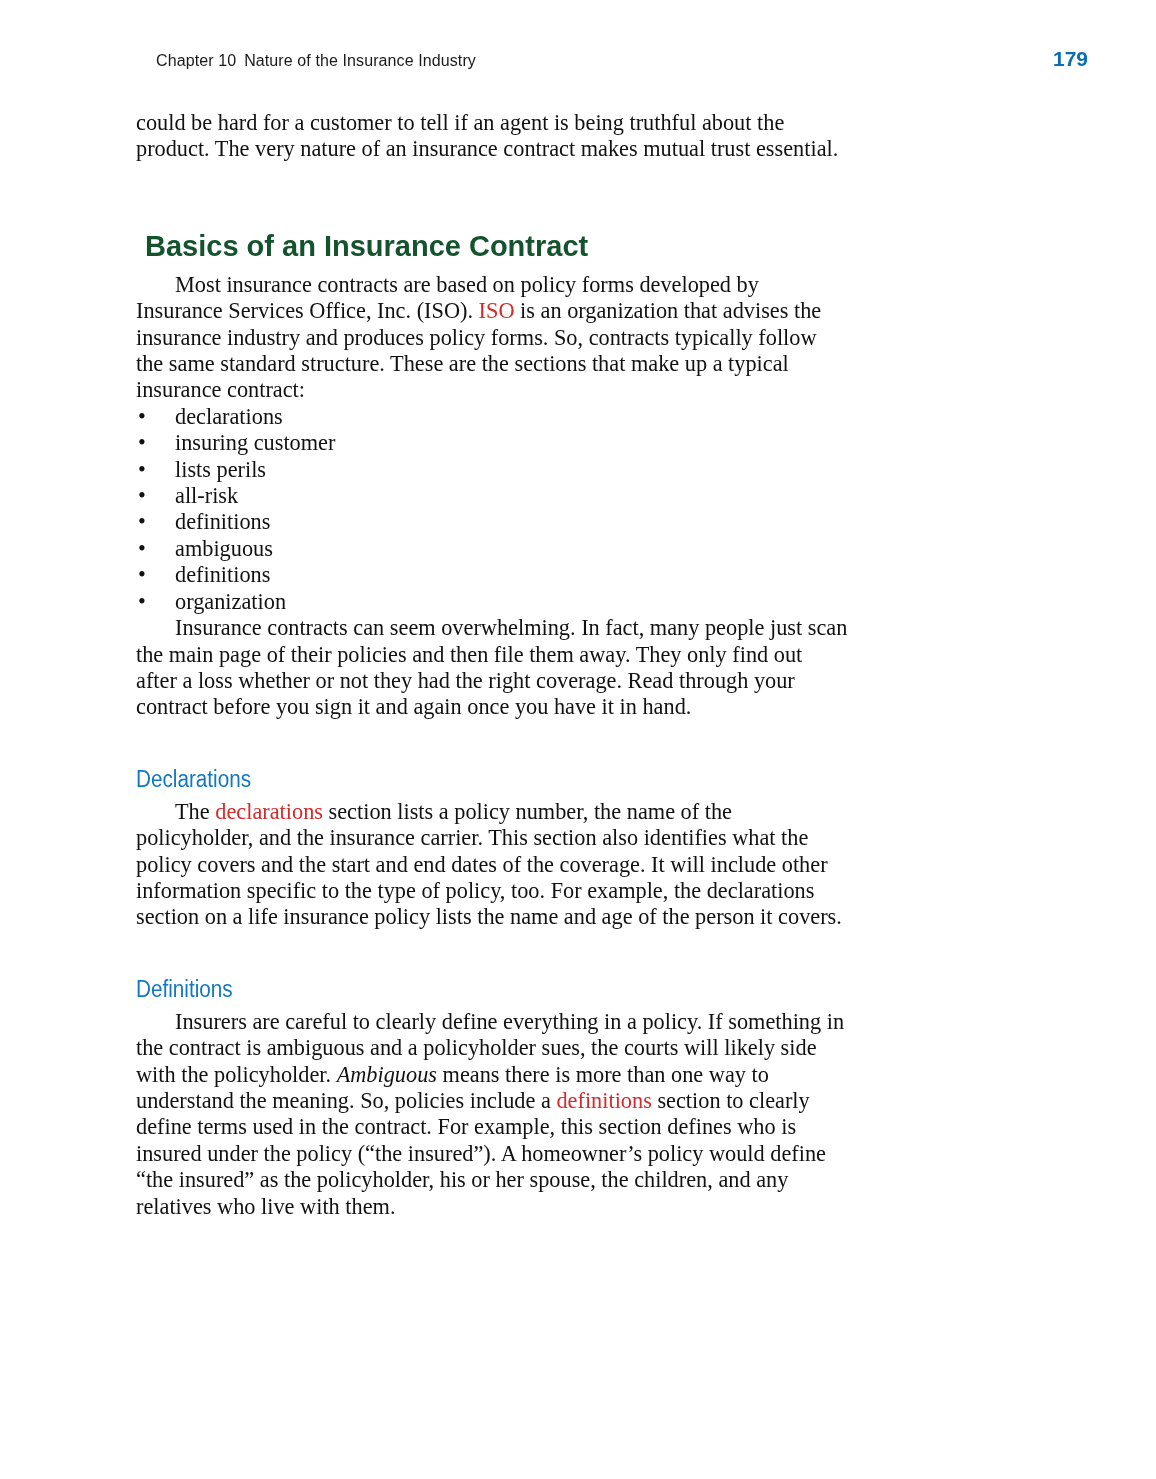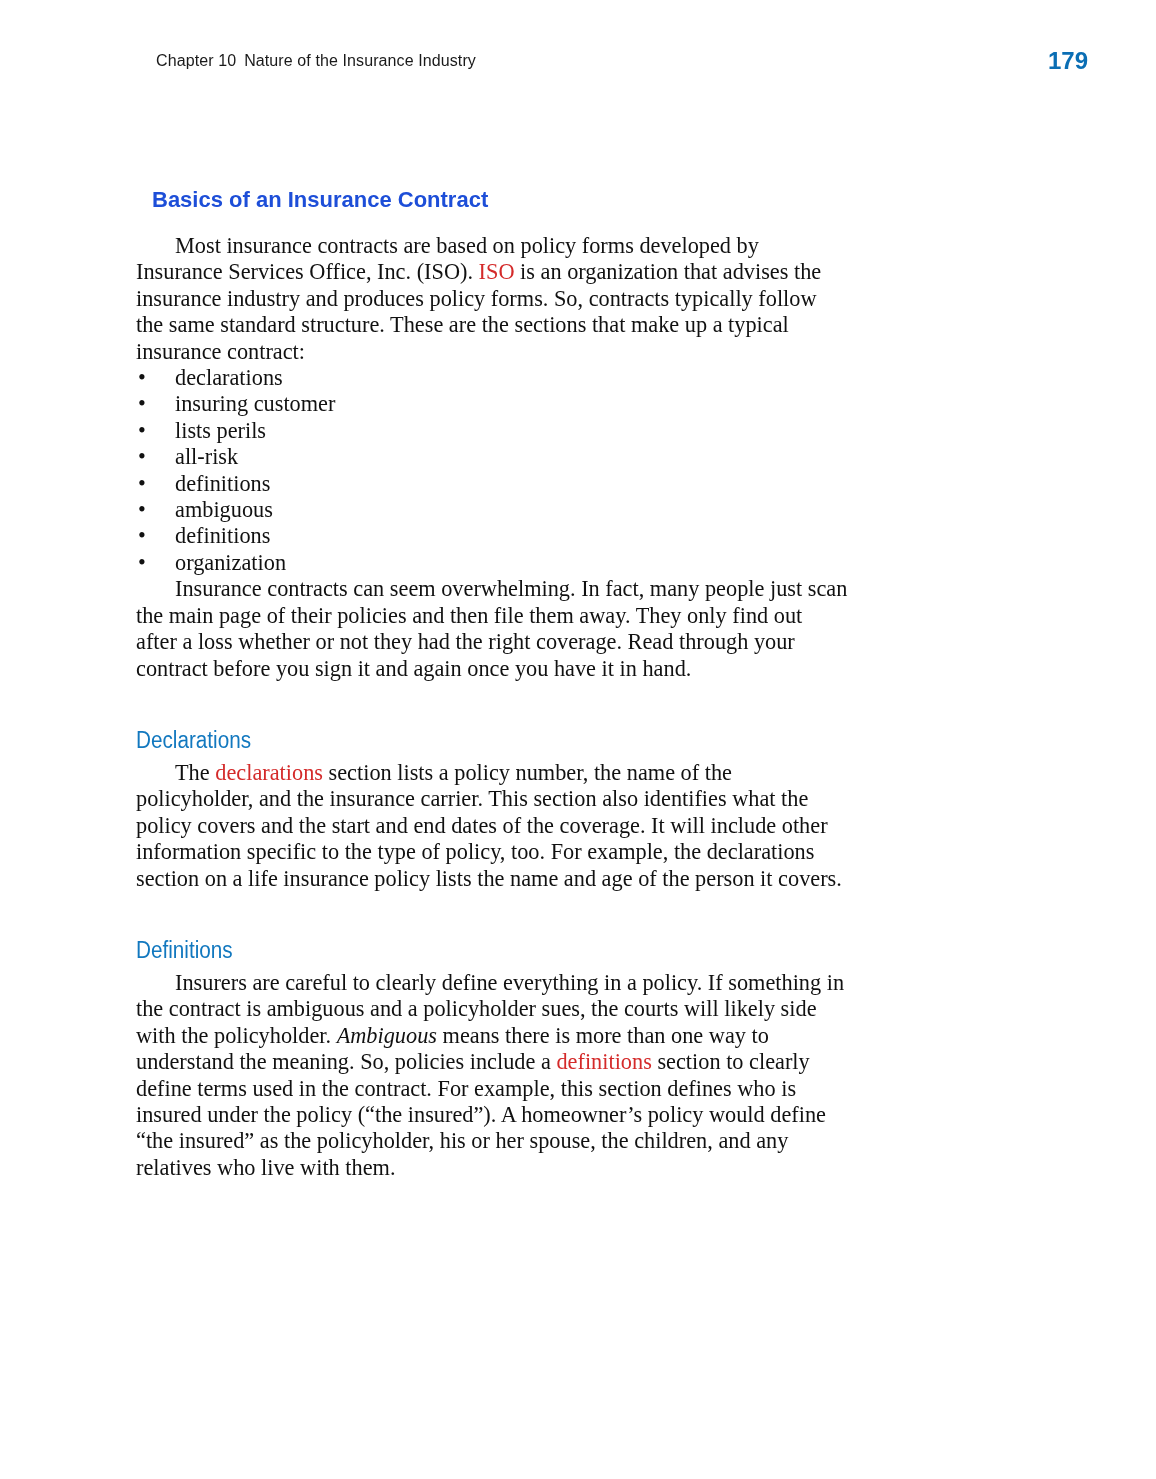--- a/index.html
+++ b/index.html
@@ -1,44 +1,45 @@
 <!DOCTYPE html>
 <html><head>
 <meta charset="utf-8">
 <style>
   html, body { margin:0; padding:0; background:#ffffff; }
   body { width:1156px; height:1479px; position:relative; overflow:hidden; }
   .header { position:absolute; left:136px; top:50px; width:952px; height:24px; }
   .running-head { position:absolute; left:0; top:2px; font-family:"Liberation Sans", sans-serif; font-size:16px; color:#1a1a1a; letter-spacing:0.1px;margin-left:20px; }
   .running-head .gap { display:inline-block; width:8px; }
-  .page-num { position:absolute; right:0; top:-3px; font-family:"Liberation Sans", sans-serif; font-weight:bold; font-size:24px; color:#0a6eb4; }
+  .page-num { position:absolute; right:0; top:-3px; font-family:"Liberation Sans", sans-serif; font-weight:bold; font-size:21px; color:#0a6eb4; }
   .content { position:absolute; left:136px; top:110px; width:712px; font-family:"Liberation Serif", serif; font-size:22.3px; line-height:26.4px; color:#111; }
   p { margin:0; }
   .indent { text-indent:39px; }
-  h1 { margin:16px; font-family:"Liberation Sans", sans-serif; font-weight:bold; font-size:22px; line-height:34px; color:#1d4ed8; }
+  h1 { margin:9px; font-family:"Liberation Sans", sans-serif; font-weight:bold; font-size:29px; line-height:34px; color:#14532d; }
   h2 { margin:0; font-family:"Liberation Sans", sans-serif; font-weight:normal; font-size:23px; line-height:28px; color:#1278bf; transform:scaleX(0.9); transform-origin:left; }
   .term { color:#d42a2a; font-weight:normal; }
   ul { list-style:none; margin:0; padding:0; }
   li { position:relative; padding-left:39px; }
   li .bullet { position:absolute; left:2px; top:0; }
   .sec-gap-lg { height:57px; }
   .sec-gap-md { height:44px; }
   .sub-head-gap { height:6px; }
 </style>
 </head>
 <body>
 
 <div class="header">
   <div class="running-head">
     <span>Chapter 10</span><span class="gap"></span><span>Nature of the Insurance Industry</span>
   </div>
   <div class="page-num">179</div>
 </div>
 
 <div class="content">
+  <p>could be hard for a customer to tell if an agent is being truthful about the product. The very nature of an insurance contract makes mutual trust essential.</p>
 
   <div class="sec-gap-lg"></div>
 
   <h1>Basics of an Insurance Contract</h1>
   <p class="indent"><span>Most insurance contracts are based on policy forms developed by Insurance Services Office, Inc. (ISO). </span><span class="term">ISO</span><span> is an organization that advises the insurance industry and produces policy forms. So, contracts typically follow the same standard structure. These are the sections that make up a typical insurance contract:</span></p>
 
   <ul>
     <li><span class="bullet">•</span><span>declarations</span></li>
     <li><span class="bullet">•</span><span>insuring customer</span></li>
     <li><span class="bullet">•</span><span>lists perils</span></li>

